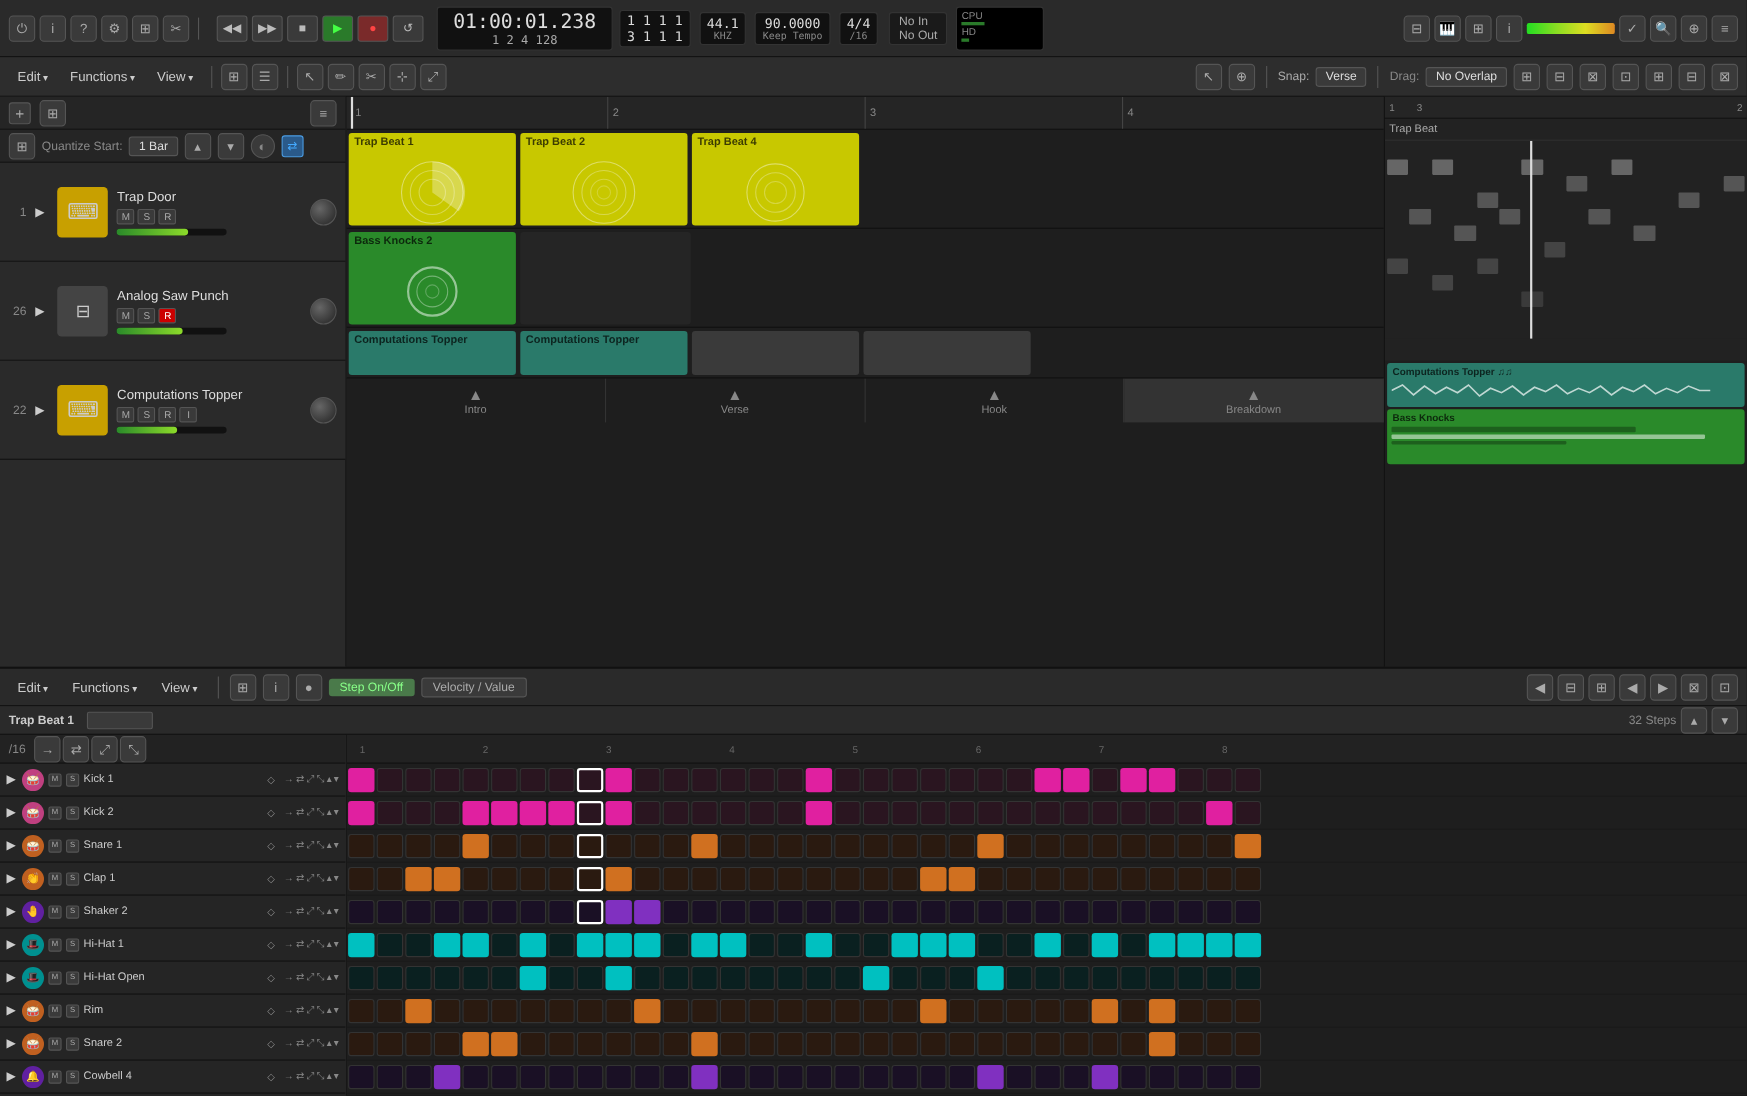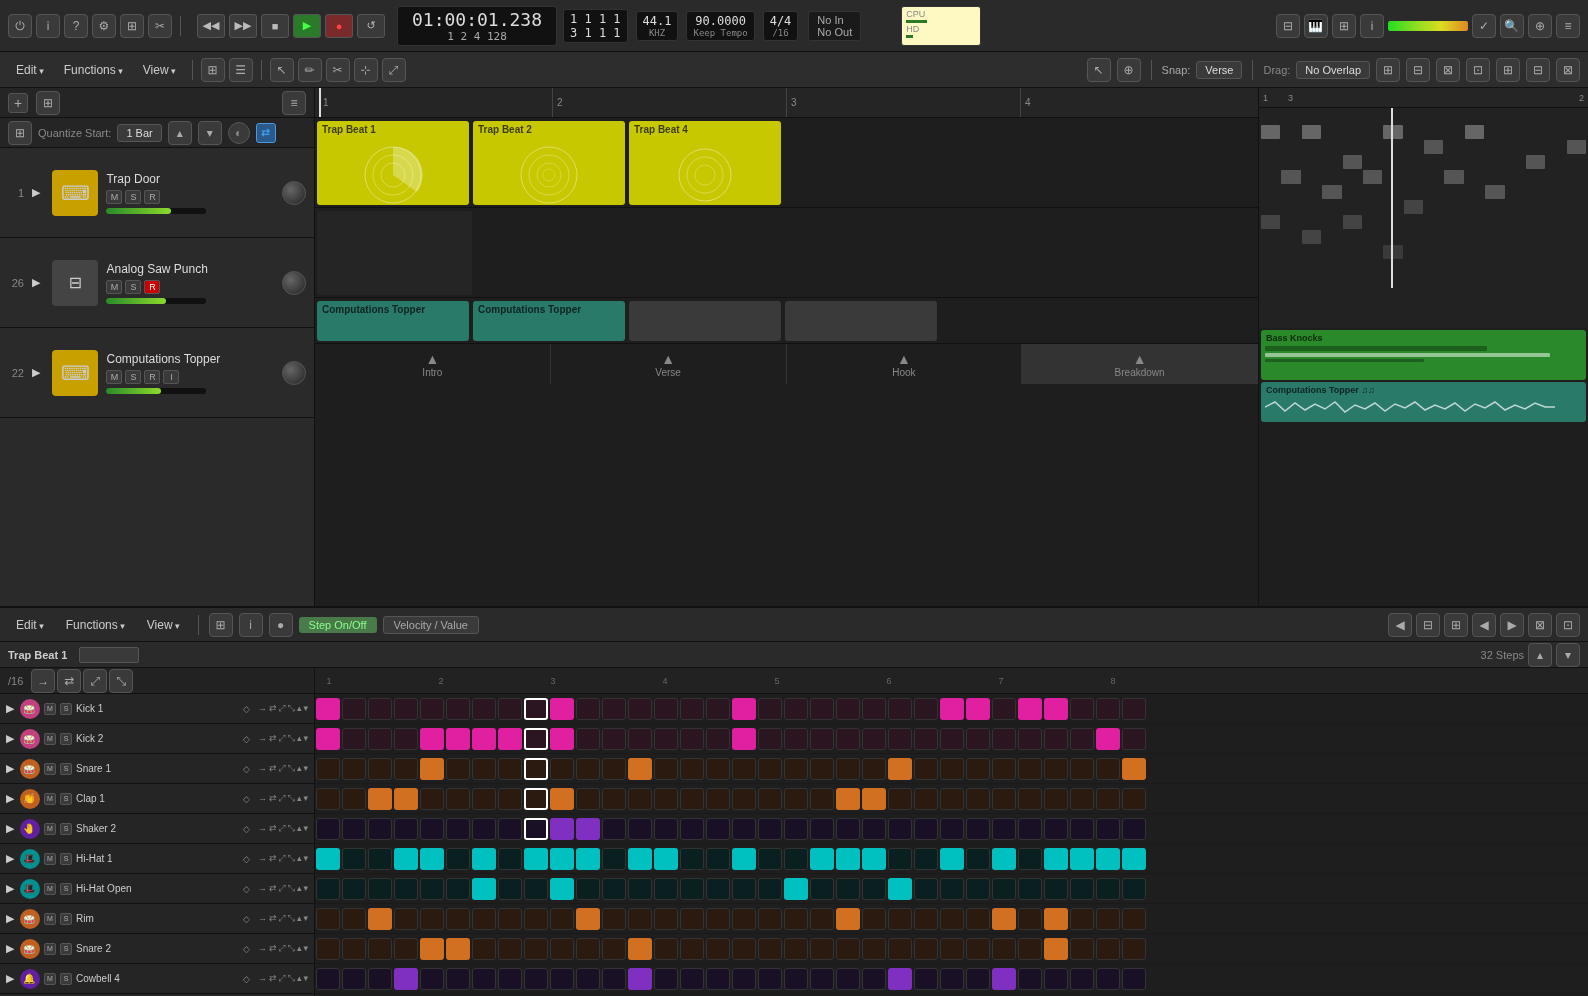--- a/index.html
+++ b/index.html
@@ -66,27 +66,26 @@
       background: #1a1a1a;
       border: 1px solid #333;
       border-radius: 3px;
       padding: 2px 8px;
       font-size: 11px;
       color: #aaa;
       margin: 0 4px;
     }
     .cpu-meter {
       width: 80px; height: 40px;
-      background: #fef9c3;
+      background: #000000;
       border: 1px solid #333;
       border-radius: 3px;
       padding: 2px 4px;
       font-size: 9px;
       color: #888;
-      margin-left: 32px;
     }
 
     
     .second-toolbar {
       background: #2d2d2d;
       height: 36px;
       display: flex;
       align-items: center;
       padding: 0 8px;
       border-bottom: 1px solid #111;
@@ -655,20 +654,30 @@
           <svg width="140" height="60" viewBox="0 0 140 60">
             <circle cx="70" cy="30" r="26" fill="none" stroke="rgba(255,255,255,0.4)" stroke-width="1"></circle>
             <circle cx="70" cy="30" r="18" fill="none" stroke="rgba(255,255,255,0.3)" stroke-width="1"></circle>
             <circle cx="70" cy="30" r="10" fill="none" stroke="rgba(255,255,255,0.25)" stroke-width="1"></circle>
           </svg>
         </div>
       </div>
     </div>
 
     <div class="clip-row">
+      <div class="clip clip-green" style="width:152px;">
+        <div class="clip-label">Bass Knocks 2</div>
+        <div class="clip-waveform">
+          <svg width="140" height="60" viewBox="0 0 140 60">
+            <circle cx="70" cy="30" r="22" fill="none" stroke="rgba(255,255,255,0.5)" stroke-width="2"></circle>
+            <circle cx="70" cy="30" r="14" fill="none" stroke="rgba(255,255,255,0.35)" stroke-width="1"></circle>
+            <circle cx="70" cy="30" r="6" fill="none" stroke="rgba(255,255,255,0.25)" stroke-width="1"></circle>
+          </svg>
+        </div>
+      </div>
 
       <div style="width:155px;height:84px;margin:3px 2px;background:#252525;border-radius:3px;"></div>
     </div>
 
     <div class="clip-row" style="height:46px;">
       <div class="clip clip-teal" style="width:152px;height:40px;margin:3px 2px;">
         <div class="clip-label">Computations Topper</div>
       </div>
       <div class="clip clip-teal" style="width:152px;height:40px;margin:3px 2px;">
         <div class="clip-label">Computations Topper</div>
@@ -699,20 +708,23 @@
 
   <div class="right-panel">
 
     <div class="right-mini-ruler">
       <span>1</span>
       <span>3</span>
       <span style="margin-left:auto;">2</span>
     </div>
 
     <div class="piano-roll-mini">
+      <div style="padding:4px;font-size:10px;color:#aaa;border-bottom:1px solid #333;">
+        <span>Trap Beat</span>
+      </div>
 
       <div style="position:relative;height:180px;background:#222;overflow:hidden;">
 
         <div style="position:absolute;top:0;left:40%;width:2px;height:100%;background:#ddd;z-index:10;"></div>
 
         <div style="display:grid;grid-template-columns:repeat(16,1fr);grid-template-rows:repeat(12,14px);gap:1px;padding:2px;">
 
           <div style="grid-column:1;grid-row:2;background:#666;border-radius:1px;"></div>
           <div style="grid-column:3;grid-row:2;background:#666;border-radius:1px;"></div>
           <div style="grid-column:5;grid-row:4;background:#555;border-radius:1px;"></div>
@@ -728,42 +740,42 @@
           <div style="grid-column:14;grid-row:4;background:#555;border-radius:1px;"></div>
           <div style="grid-column:16;grid-row:3;background:#555;border-radius:1px;"></div>
           <div style="grid-column:1;grid-row:8;background:#444;border-radius:1px;"></div>
           <div style="grid-column:3;grid-row:9;background:#444;border-radius:1px;"></div>
           <div style="grid-column:5;grid-row:8;background:#444;border-radius:1px;"></div>
           <div style="grid-column:7;grid-row:10;background:#3a3a3a;border-radius:1px;"></div>
         </div>
       </div>
     </div>
 
+    <div style="height:40px;background:#2a7a6a;margin:2px;border-radius:3px;position:relative;overflow:hidden;">
+      <div style="padding:3px 5px;font-size:9px;color:rgba(0,0,0,0.7);font-weight:bold;">
+        <span>Computations Topper</span>
+        <span style="font-size:9px;"> ♫♫</span>
+      </div>
+
+      <div style="padding:0 4px;">
+        <svg width="290" height="18" viewBox="0 0 290 18">
+          <polyline points="0,9 10,4 20,13 30,5 40,12 50,6 60,11 70,4 80,14 90,7 100,11 110,5 120,13 130,6 140,10 150,4 160,12 170,7 180,11 190,5 200,13 210,6 220,10 230,4 240,12 250,7 260,11 270,5 280,9 290,9" fill="none" stroke="rgba(255,255,255,0.7)" stroke-width="1.5"></polyline>
+        </svg>
+      </div>
+    </div>
+
     <div style="height:50px;background:#2a8a2a;margin:2px;border-radius:3px;position:relative;overflow:hidden;">
       <div style="padding:3px 5px;font-size:9px;color:rgba(0,0,0,0.7);font-weight:bold;">
         <span>Bass Knocks</span>
       </div>
 
       <div style="padding:0 4px;display:flex;flex-direction:column;gap:2px;">
         <div style="height:5px;width:70%;background:rgba(0,0,0,0.3);border-radius:1px;"></div>
         <div style="height:4px;width:90%;background:rgba(255,255,255,0.5);border-radius:1px;"></div>
         <div style="height:3px;width:50%;background:rgba(0,0,0,0.3);border-radius:1px;"></div>
-      </div>
-    </div>
-
-    <div style="height:40px;background:#2a7a6a;margin:2px;border-radius:3px;position:relative;overflow:hidden;">
-      <div style="padding:3px 5px;font-size:9px;color:rgba(0,0,0,0.7);font-weight:bold;">
-        <span>Computations Topper</span>
-        <span style="font-size:9px;"> ♫♫</span>
-      </div>
-
-      <div style="padding:0 4px;">
-        <svg width="290" height="18" viewBox="0 0 290 18">
-          <polyline points="0,9 10,4 20,13 30,5 40,12 50,6 60,11 70,4 80,14 90,7 100,11 110,5 120,13 130,6 140,10 150,4 160,12 170,7 180,11 190,5 200,13 210,6 220,10 230,4 240,12 250,7 260,11 270,5 280,9 290,9" fill="none" stroke="rgba(255,255,255,0.7)" stroke-width="1.5"></polyline>
-        </svg>
       </div>
     </div>
   </div>
 </div>
 
 <div class="step-seq-area">
 
   <div class="step-seq-toolbar">
     <div class="menu-item with-arrow">Edit</div>
     <div class="menu-item with-arrow">Functions</div>

